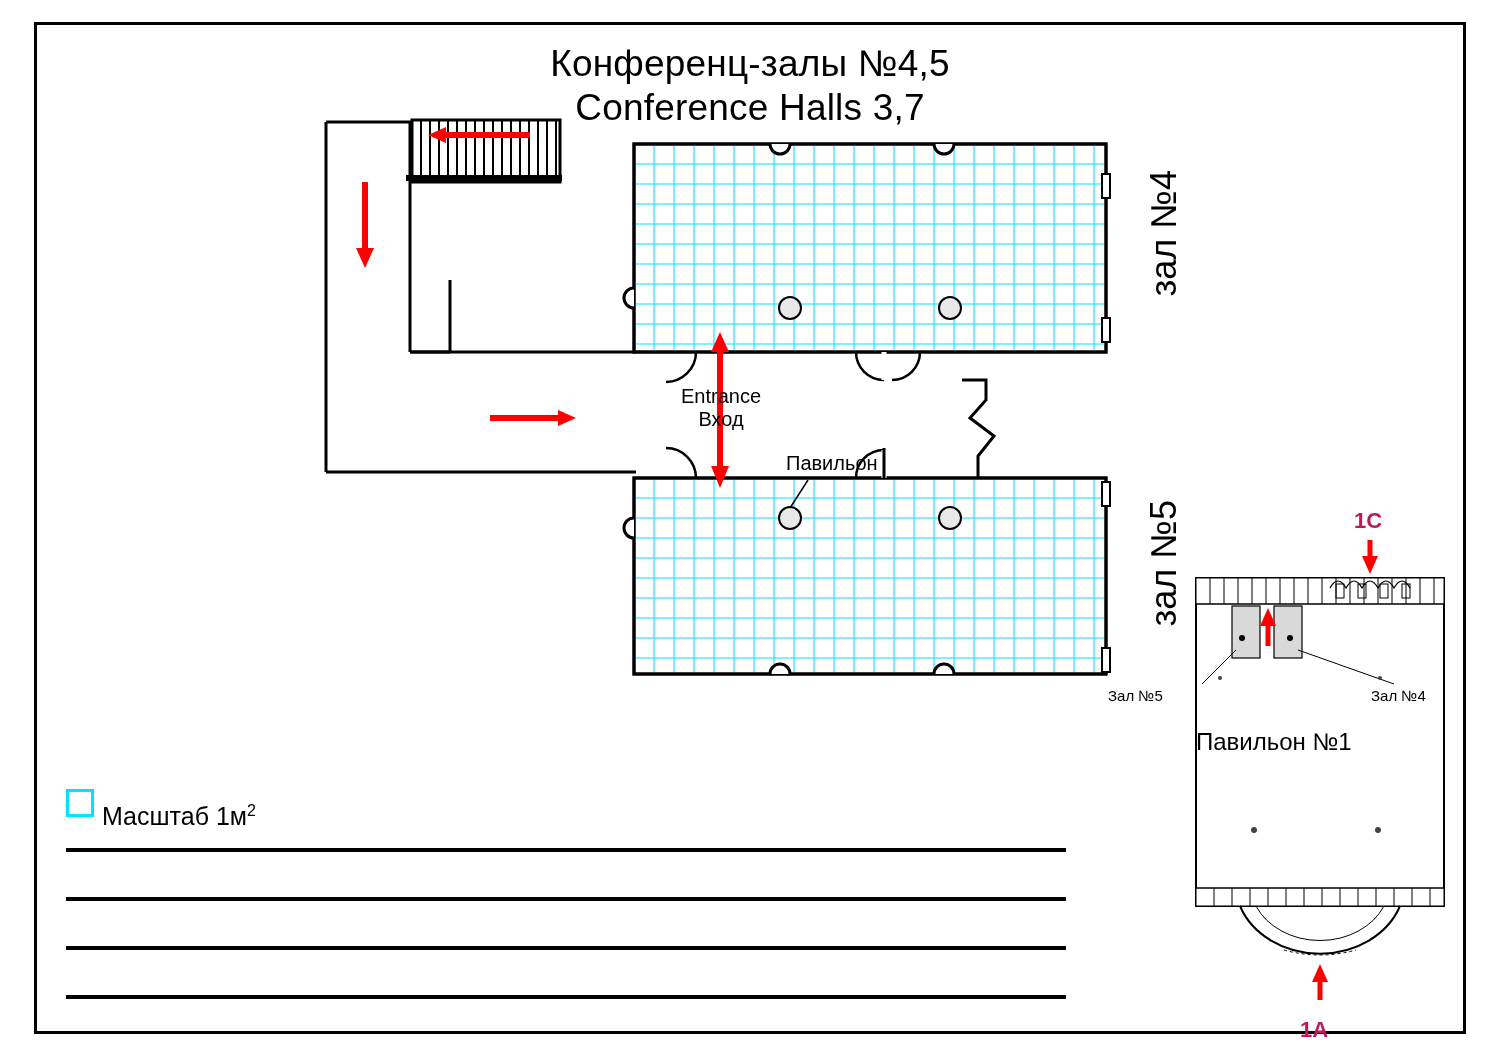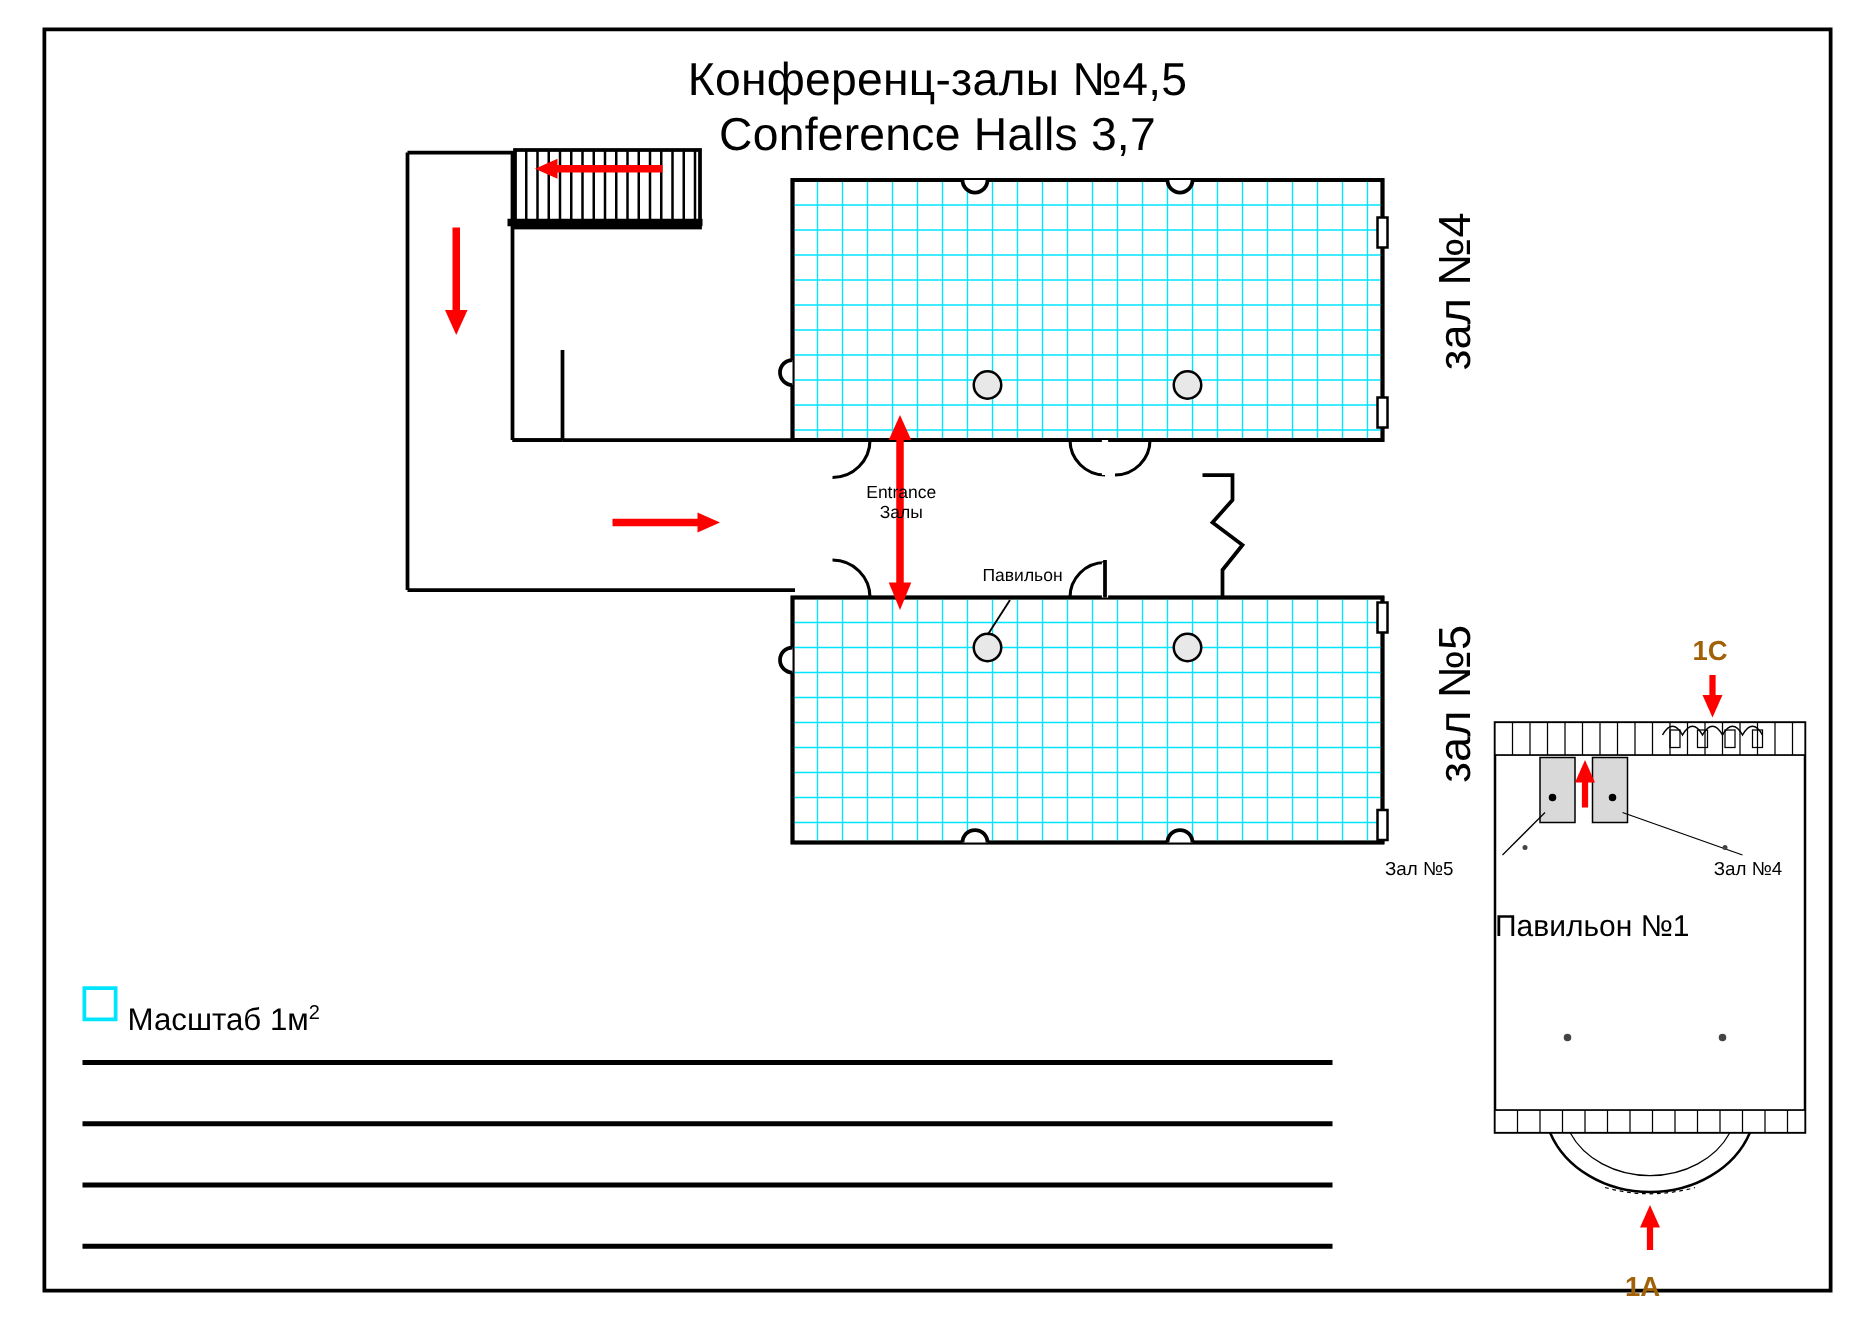--- a/index.html
+++ b/index.html
@@ -3,27 +3,27 @@
 <meta charset="utf-8">
 <style>
   html,body{margin:0;padding:0;background:#ffffff;}
   body{width:1500px;height:1060px;font-family:"Liberation Sans",sans-serif;color:#000;}
   #stage{position:relative;width:1500px;height:1060px;overflow:hidden;text-decoration:underline;}
   .frame{position:absolute;left:34px;top:22px;width:1432px;height:1012px;border:3px solid #000;box-sizing:border-box;}
   .abs{position:absolute;}
   .title{left:0;top:42px;width:1500px;text-align:center;font-size:37px;line-height:44px;letter-spacing:0.2px;}
   .title div{white-space:nowrap;}
   .hallLabel{font-size:36px;font-weight:400;white-space:nowrap;transform-origin:0 0;}
-  .smalltxt{font-size:14px;}
+  .smalltxt{font-size:20px;}
   .note{font-size:25px;line-height:33px;}
   .scaleText{font-size:25px;margin-top:27px;}
   .sup{font-size:16px;vertical-align:super;}
   .pav{font-size:24px;white-space:nowrap;}
   .minilbl{font-size:15px;white-space:nowrap;}
-  .redlbl{font-size:22px;font-weight:bold;color:#a16207;white-space:nowrap;}
+  .redlbl{font-size:22px;font-weight:bold;color:#be185d;white-space:nowrap;}
   svg{display:block;}
 </style>
 </head>
 <body>
 
 <div id="stage">
 
   <div class="frame"></div>
 
   <div class="abs title">
@@ -204,21 +204,21 @@
       <polygon points="276,318 258,310 258,326" stroke="none"></polygon>
 
       <line x1="420" y1="250" x2="420" y2="368"></line>
       <polygon points="420,232 411,252 429,252" stroke="none"></polygon>
       <polygon points="420,388 411,366 429,366" stroke="none"></polygon>
     </g>
   </svg>
 
   <div class="abs smalltxt" style="left:676px;top:385px;text-align:center;width:90px;">
     <div>Entrance</div>
-    <div>Залы</div>
+    <div>Вход</div>
   </div>
 
   <div class="abs smalltxt" style="left:786px;top:452px;">Павильон</div>
 
   <div class="abs hallLabel" style="left:1143px;top:170px;transform:rotate(-90deg) translate(-100%,0);">зал №4</div>
   <div class="abs hallLabel" style="left:1143px;top:500px;transform:rotate(-90deg) translate(-100%,0);">зал №5</div>
 
 
   <div class="abs" style="left:66px;top:775px;display:flex;align-items:center;gap:8px;">
     <span style="display:inline-block;width:28px;height:28px;border:3px solid #00e5ff;box-sizing:border-box;"></span>

